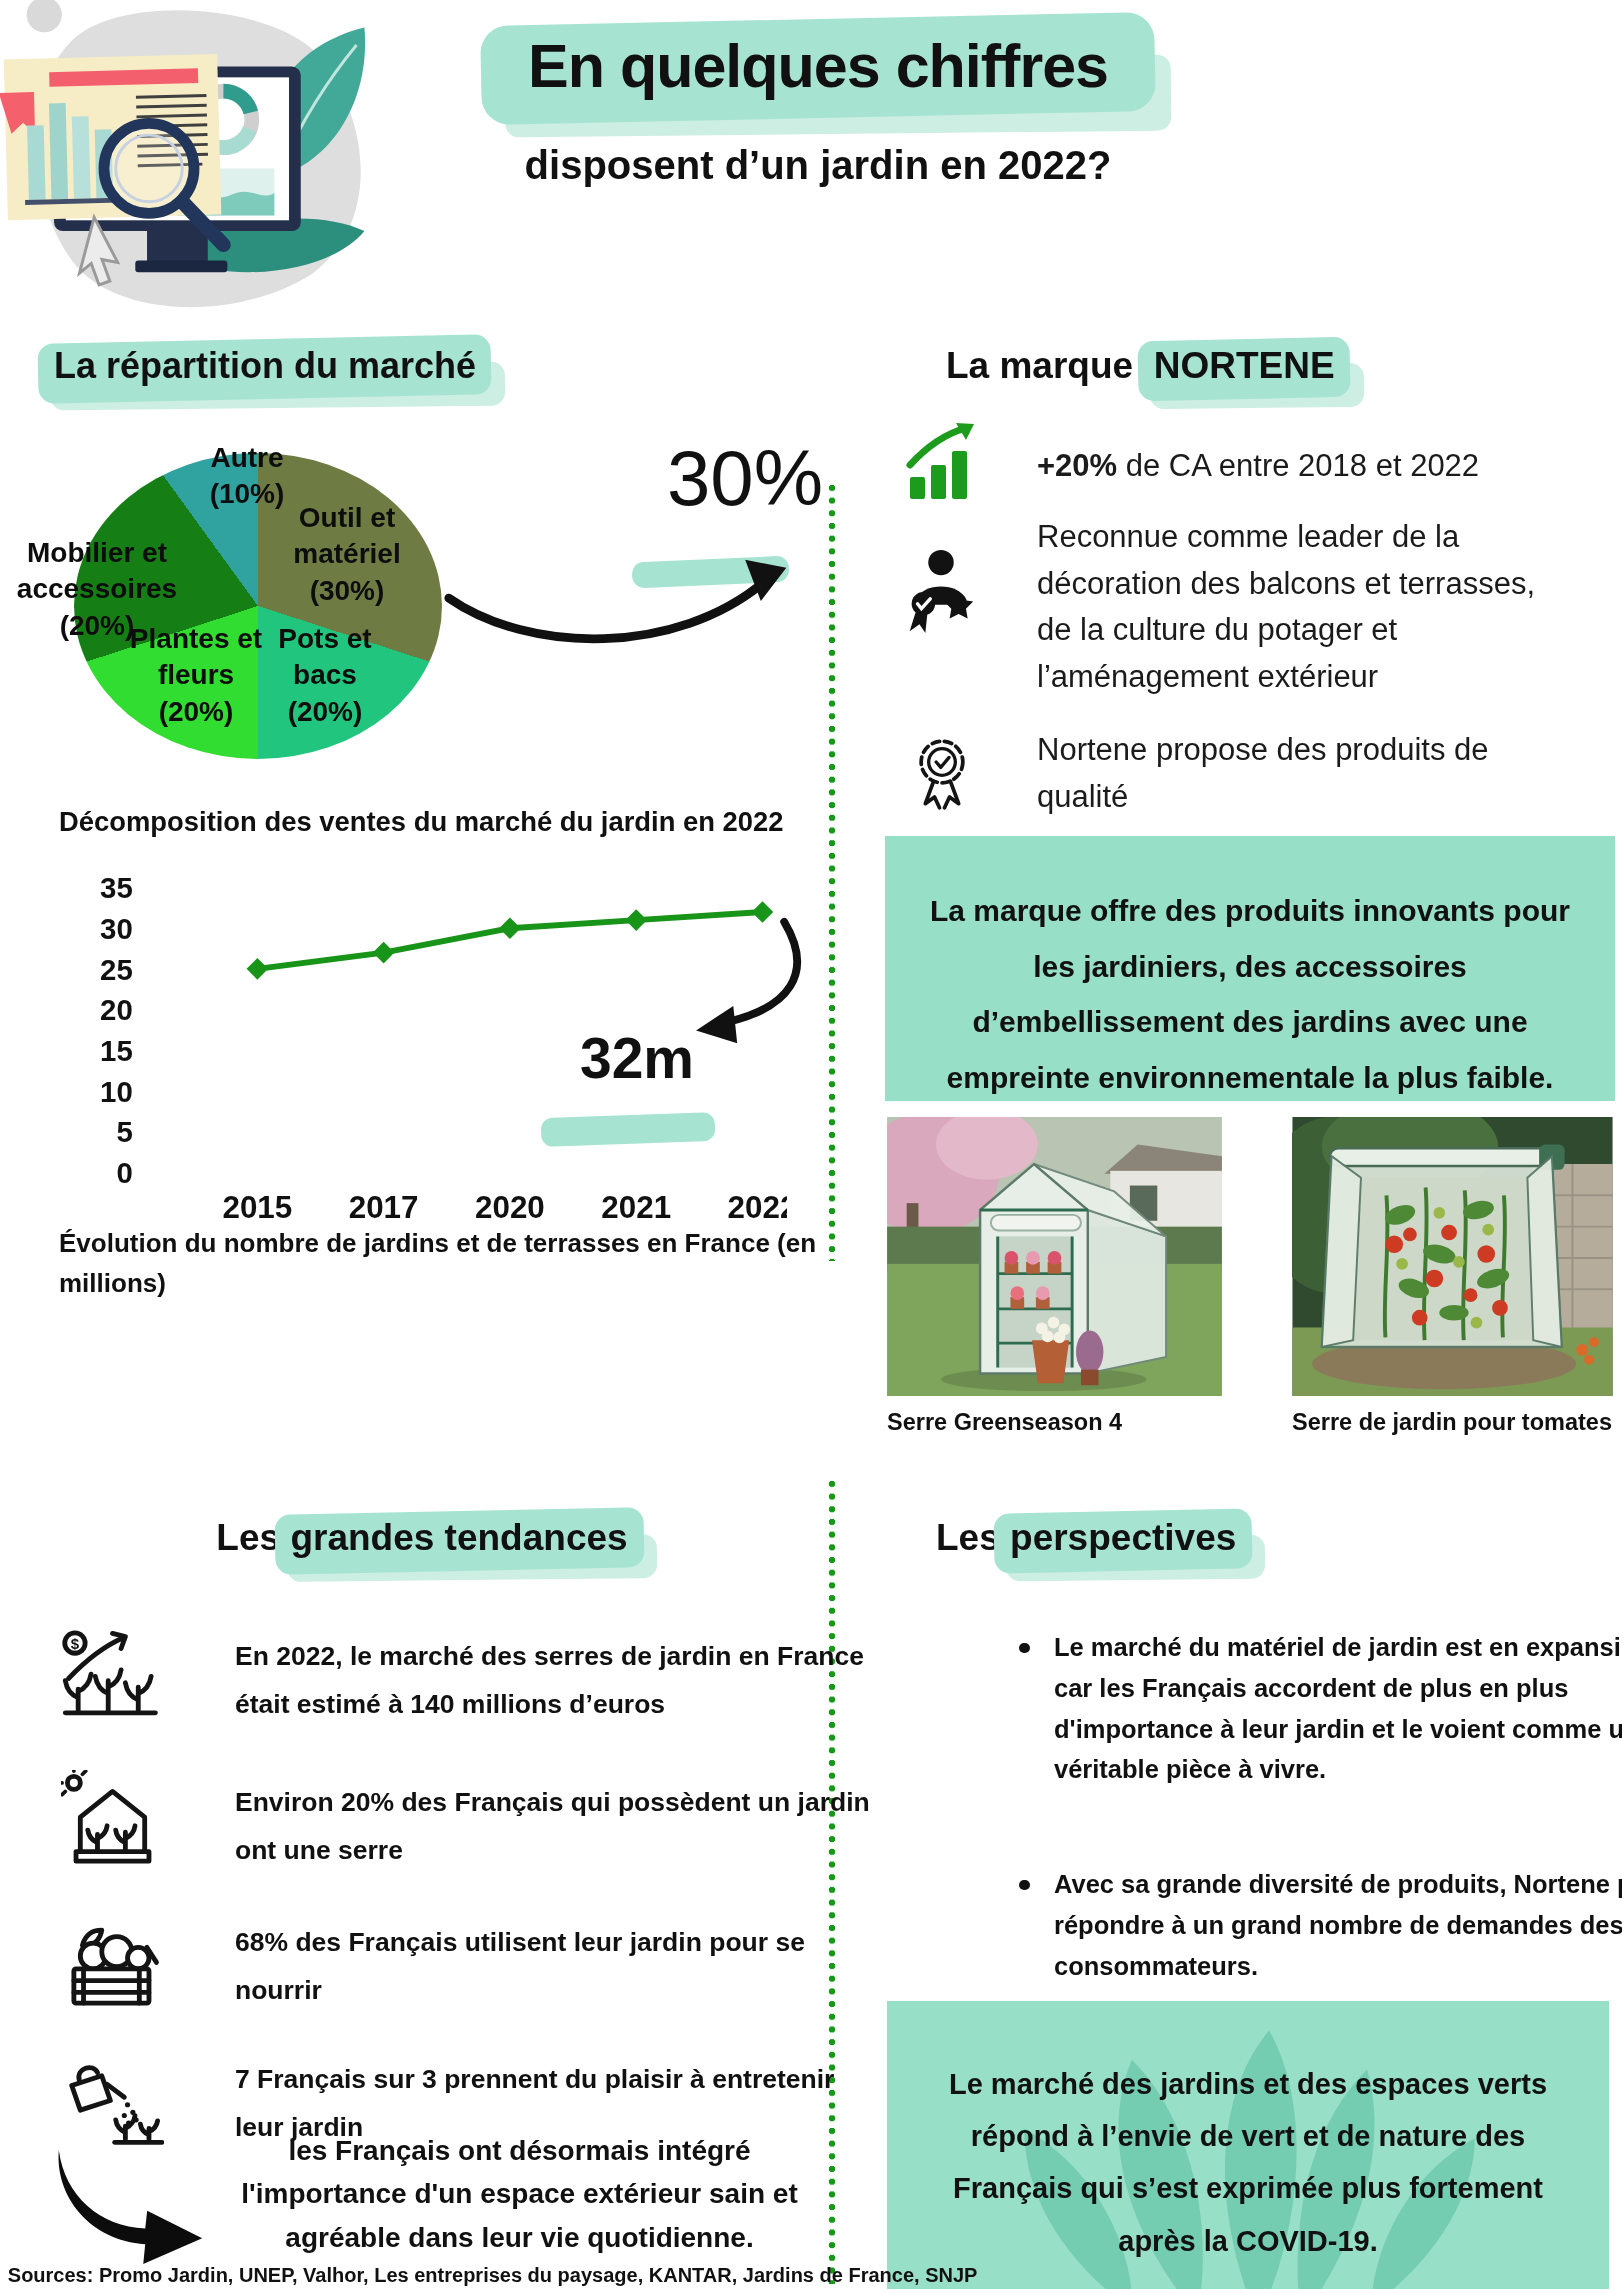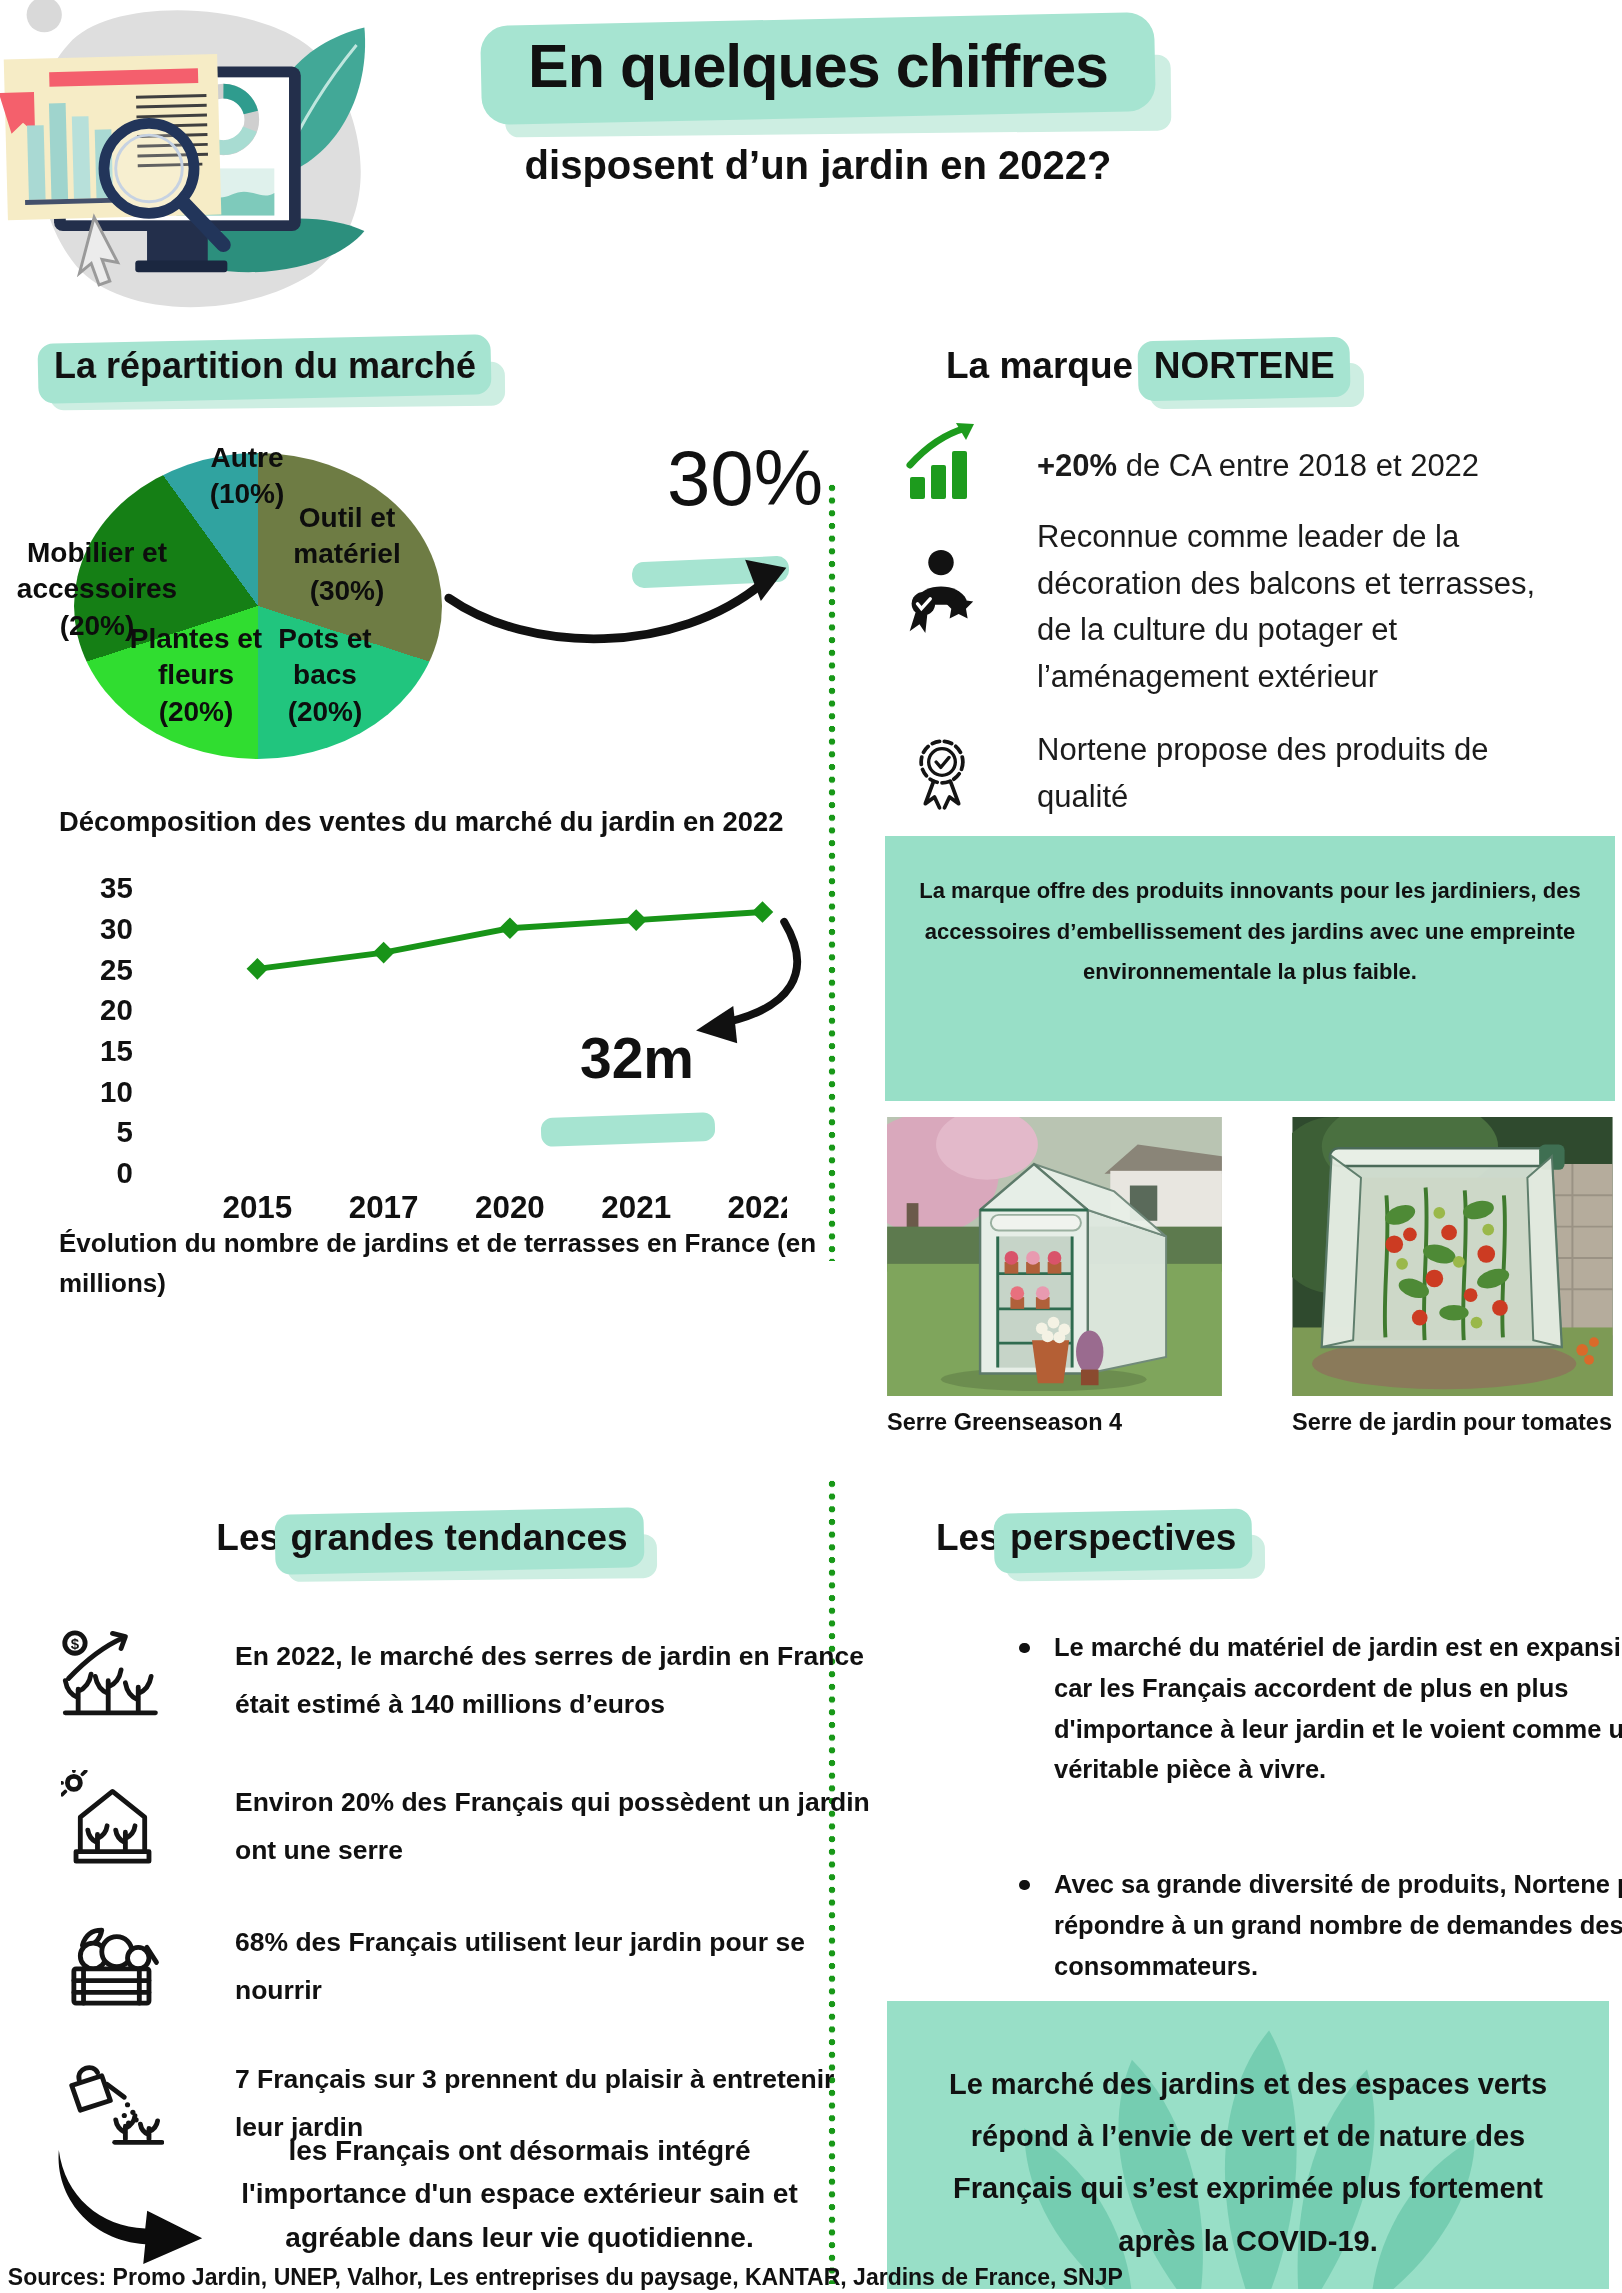--- a/index.html
+++ b/index.html
@@ -45,42 +45,42 @@
   #evolution-caption{left:59px;top:1223px;width:804px;font-size:26px;font-weight:bold;line-height:1.55;}
   
   .dotted{position:absolute;width:7.8px;left:828px;
     background-image:radial-gradient(circle at 3.9px 5.9px,var(--dot-green,#189818) 2.9px,rgba(0,0,0,0) 3.5px);
     background-size:7.8px 12.7px;background-repeat:repeat-y;}
   #divider-top{top:482px;height:779px;}
   #divider-bottom{top:1478px;height:806px;}
   .fact-icon{position:absolute;}
   .fact-text{position:absolute;left:1037px;width:529px;font-size:31px;line-height:1.5;color:#1b1b1b;}
   #brand-box{left:885px;top:836px;width:730px;height:265px;background:var(--panel,#98dfc7);}
-  #brand-box .panel-text{padding:31px 29px 0 29px;margin:4px auto;width:671px;text-align:center;
-    font-size:22px;font-weight:bold;line-height:1.85;}
+  #brand-box .panel-text{padding:31px 29px 0 29px;margin:16px auto;width:671px;text-align:center;
+    font-size:30px;font-weight:bold;line-height:1.85;}
   .photo{position:absolute;top:1117px;height:279px;overflow:hidden;}
   #photo-1{left:887px;width:335px;}
   #photo-2{left:1292px;width:321px;}
   .photo-caption{position:absolute;top:1409px;font-size:23.5px;font-weight:bold;}
   #caption-1{left:887px;}
   #caption-2{left:1292px;}
   
   .persp-bullet{position:absolute;left:1054px;width:642px;font-size:25.5px;font-weight:bold;line-height:1.6;}
   .persp-bullet::before{content:"";position:absolute;left:-35px;top:15.7px;width:10.8px;height:10.8px;
     border-radius:50%;background:#111;}
   #persp-box{left:887px;top:2001px;width:722px;height:288px;background:var(--panel,#98dfc7);overflow:hidden;}
   #persp-box .panel-text{position:relative;padding-top:57px;margin:0 auto;width:627px;text-align:center;
     font-size:29px;font-weight:bold;line-height:1.8;}
   #persp-leaves{position:absolute;left:0;top:0;width:100%;height:100%;}
   
   .trend-row{position:absolute;}
   .trend-icon{position:absolute;left:61px;}
   .trend-text{position:absolute;left:235px;width:637px;font-size:26.5px;font-weight:bold;line-height:1.8;}
   #conclusion-text{left:211px;top:2129px;width:617px;text-align:center;font-size:28px;font-weight:bold;line-height:1.55;}
-  #sources{left:7.8px;top:2264px;width:1176px;font-size:23px;font-weight:bold;}
+  #sources{left:7.8px;top:2264px;width:1176px;font-size:20px;font-weight:bold;}
   svg{display:block;}
 </style>
 </head>
 <body>
 
 <svg class="abs" style="left:0;top:0" width="392" height="328" viewBox="0 0 400 335">
   <path d="M70,45 C115,-8 285,2 330,62 C378,128 388,228 318,280 C238,330 120,322 78,272 C28,212 22,95 70,45 Z" fill="#dedede"></path>
   <circle cx="45" cy="15" r="18" fill="#d9d9d9"></circle>
   <path d="M268,178 C260,96 306,44 372,28 C378,94 346,162 280,182 Z" fill="#42a897"></path>
   <path d="M288,168 C310,120 336,80 364,46" stroke="#bfe6de" stroke-width="3" fill="none"></path>

